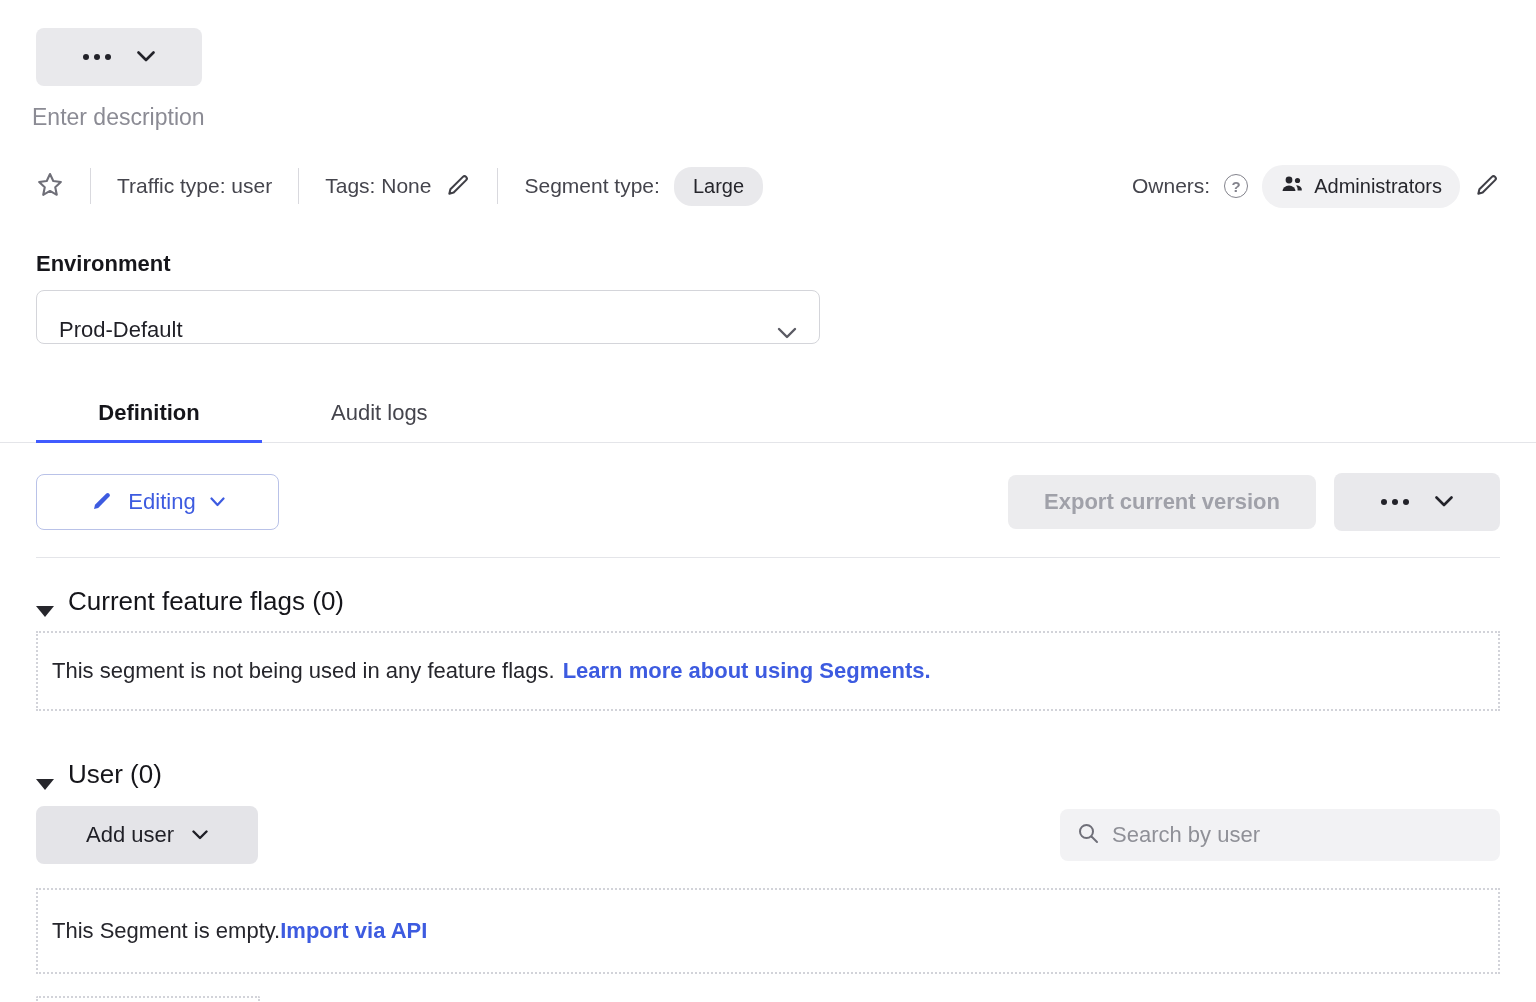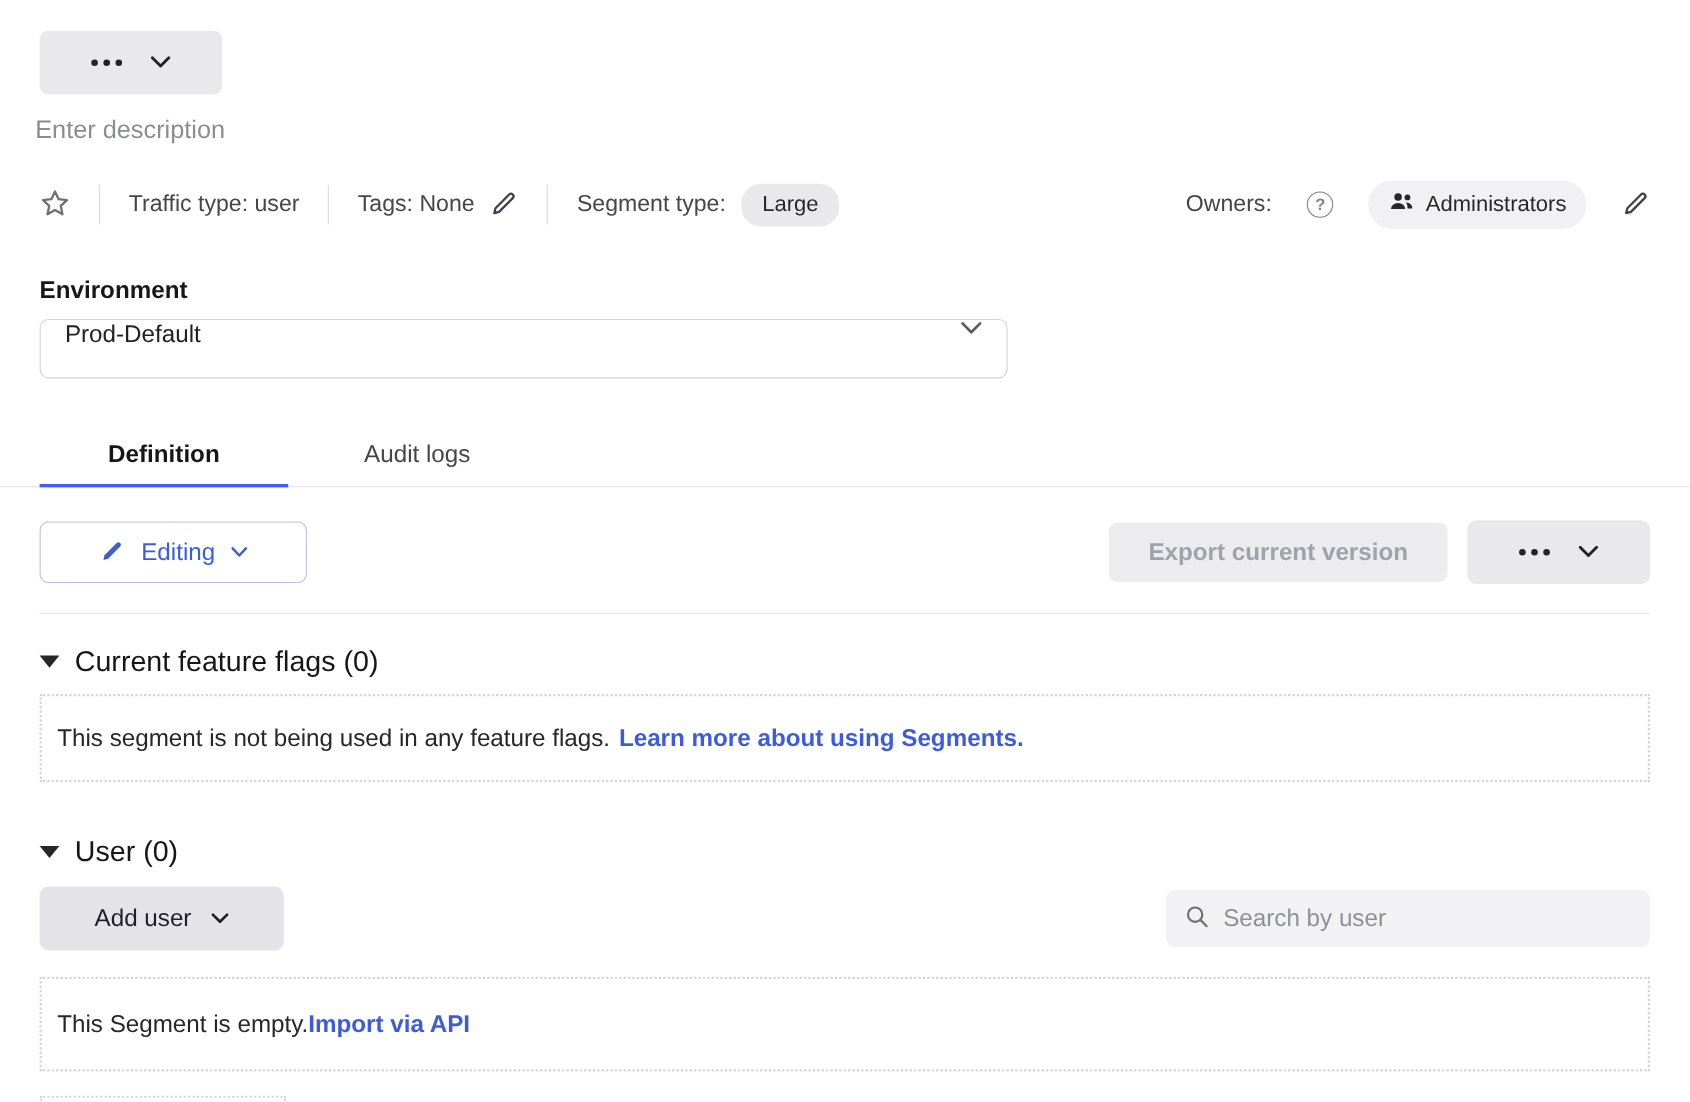--- a/index.html
+++ b/index.html
@@ -17,30 +17,30 @@
   .dots { display:flex; gap:5px; }
   .dots span { width:6px; height:6px; border-radius:50%; background:#23232a; display:block; }
   .description { padding:18px 36px 0 32px; font-size:23px; color:#8b8b94; }
 
   
   .meta-row { display:flex; align-items:center; margin:32px 36px 0 36px; height:46px; }
   .meta-text { font-size:21px; color:#45454d; }
   .vdiv { width:1px; height:36px; background:#d9d9de; margin:0 26px; }
   .meta-group { display:flex; align-items:center; gap:14px; }
   .badge { background:#e9e9ec; border-radius:18px; padding:8px 19px; font-size:20px; color:#26262c; }
-  .meta-right { margin-left:auto; display:flex; align-items:center; gap:32px; }
+  .meta-right { margin-left:auto; display:flex; align-items:center; gap:14px; }
   .qmark { width:24px; height:24px; border:1.5px solid #83838c; border-radius:50%; color:#83838c;
            font-size:15px; font-weight:700; display:flex; align-items:center; justify-content:center; }
   .owner-pill { display:flex; align-items:center; gap:10px; background:#f1f1f3; border:none; border-radius:21px;
                 padding:9px 18px; font-size:20px; color:#26262c; cursor:pointer; }
 
   
   .env-label { margin:42px 36px 0 36px; font-size:22px; font-weight:700; color:#16161b; }
-  .select { margin:13px 36px 0 36px; width:880px; height:54px; border:1px solid #d4d5da; border-radius:8px;
-            display:flex; align-items:flex-start; justify-content:space-between; padding:0 22px; cursor:pointer; background:#fff; }
+  .select { margin:13px 36px 0 36px; width:784px; height:54px; border:1px solid #d4d5da; border-radius:8px;
+            display:flex; align-items:flex-end; justify-content:space-between; padding:0 22px; cursor:pointer; background:#fff; }
   .select-value { font-size:22px; color:#1f1f26; }
 
   
   .tabs-wrap { margin-top:40px; border-bottom:1px solid #e4e5e9; }
   .tabs { display:flex; padding:0 36px; }
   .tab { position:relative; height:58px; display:flex; align-items:center; justify-content:center; cursor:pointer; }
   .tab-def { width:226px;justify-content:center; }
   .tab-audit { margin-left:59px; padding:0 10px; }
   .tab-label { font-size:22px; }
   .tab.active .tab-label { font-weight:700; color:#15151a; }
@@ -51,21 +51,21 @@
   .toolbar { display:flex; align-items:center; margin:30px 36px 0 36px; }
   .editing-btn { display:flex; align-items:center; gap:14px; width:243px; height:56px; justify-content:center;
                  background:#fff; border:1px solid #b9c2e8; border-radius:8px; cursor:pointer; }
   .editing-label { font-size:22px; font-weight:500; color:#3d5be0; }
   .toolbar-right { margin-left:auto; display:flex; align-items:center; gap:18px; }
   .export-btn { height:54px; padding:0 36px; background:#ececee; border:none; border-radius:8px;
                 font-size:22px; font-weight:600; color:#a0a1a9; font-family:inherit; cursor:default; }
   .hdiv { height:1px; background:#e4e5e9; margin:26px 36px 0 36px; }
 
   
-  .section-heading { display:flex; align-items:center; gap:14px; margin:28px 36px 0 36px; cursor:pointer; }
+  .section-heading { display:flex; align-items:flex-end; gap:14px; margin:28px 36px 0 36px; cursor:pointer; }
   .caret-down { width:0; height:0; border-left:9px solid transparent; border-right:9px solid transparent;
                 border-top:11px solid #26262c; }
   .section-title { font-size:26px; font-weight:500; color:#15151a; }
   .dotted-box { margin:14px 36px 0 36px; border:2px dotted #d2d3d9; min-height:80px;
                 display:flex; align-items:center; padding:14px; }
   .empty-text { font-size:22px; color:#26262c; }
   .link { font-size:22px; font-weight:700; color:#3d5be0; text-decoration:none; cursor:pointer; }
   .gap-link { margin-left:8px; }
 
   

